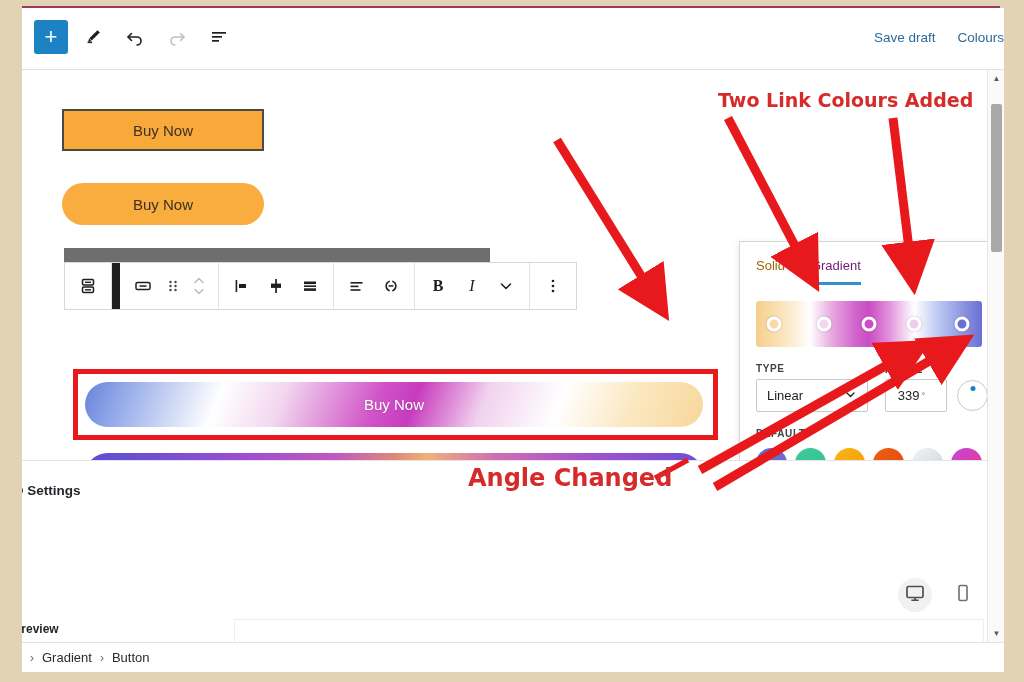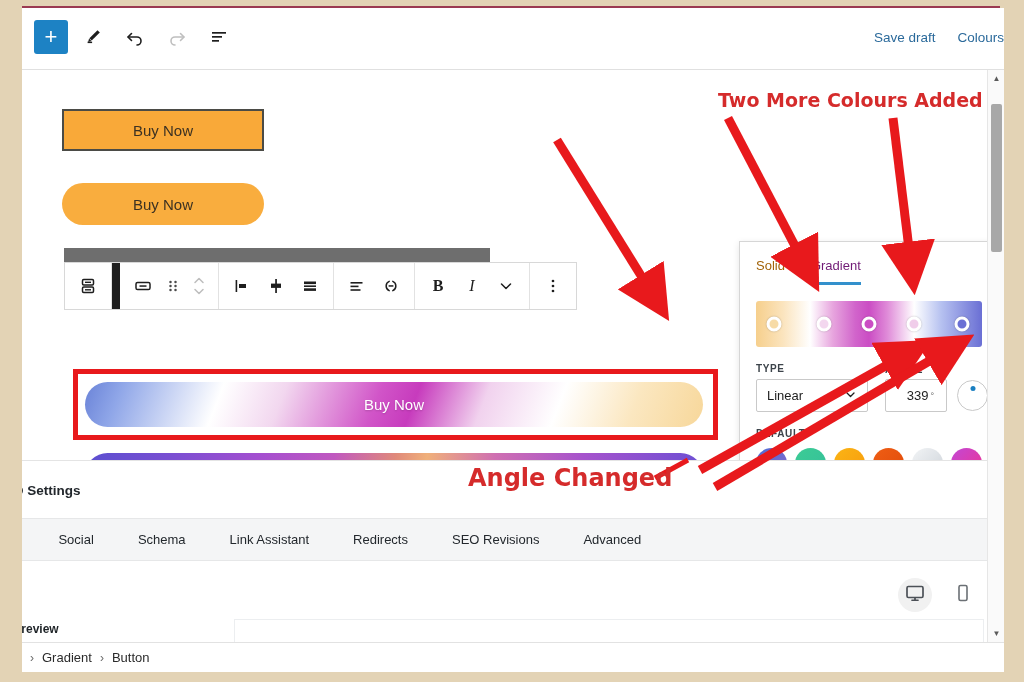--- a/index.html
+++ b/index.html
@@ -190,21 +190,21 @@
     display: flex; align-items: center; justify-content: space-between;
     padding: 0 10px;
     font-size: 13px; color: #1e1e1e;
   }
   .gp-angle-wrap { margin-left: 17px; display: flex; align-items: flex-end; }
   .gp-angle-input {
     margin-top: 4px;
     width: 62px; height: 33px;
     border: 1px solid #c9c9c9; border-radius: 2px;
     display: flex; align-items: center; justify-content: flex-end;
-    padding-right: 12px; gap: 2px;
+    padding-right: 21px; gap: 2px;
     font-size: 13px; color: #1e1e1e;
   }
   .deg { font-size: 9px; color: #666; }
   .gp-dial {
     margin-left: 10px; margin-bottom: 1px;
     width: 31px; height: 31px; border-radius: 50%;
     border: 1px solid #c9c9c9;
     position: relative;
   }
   .gp-dial .dot {
@@ -588,29 +588,20 @@
           <div class="sw" style="background:linear-gradient(135deg,#e2f1ec 0%,#9fd3cd 100%)"></div>
           <div class="sw" style="background:linear-gradient(135deg,#c9f07a 0%,#8fdb4a 100%)"></div>
           <div class="sw" style="background:linear-gradient(135deg,#1c3fbf 0%,#0a1f9e 100%)"></div>
         </div>
       </div>
     </div>
 
     <div class="seo-sec">
       <div class="seo-title">EO Settings</div>
 
-      <div class="seo-tabs">
-        <div class="seo-tab">ral</div>
-        <div class="seo-tab">Social</div>
-        <div class="seo-tab">Schema</div>
-        <div class="seo-tab">Link Assistant</div>
-        <div class="seo-tab">Redirects</div>
-        <div class="seo-tab">SEO Revisions</div>
-        <div class="seo-tab">Advanced</div>
-      </div>
 
       <div class="seo-body">
         <div class="device-icons">
           <div class="dev-btn active">
             <span>
               <svg width="22" height="22" viewBox="0 0 22 22">
                 <rect x="3" y="4.5" width="16" height="11" rx="1.4" fill="none" stroke="#4c5157" stroke-width="1.7"></rect>
                 <rect x="10.1" y="15.5" width="1.8" height="2.6" fill="#4c5157"></rect>
                 <rect x="7.2" y="17.4" width="7.6" height="1.5" rx=".6" fill="#4c5157"></rect>
               </svg>
@@ -658,17 +649,17 @@
     <path d="M557,140 L653,295" stroke="#e8191c" stroke-width="9" fill="none" marker-end="url(#ah)"></path>
 
     <path d="M700,470 L905,355" stroke="#e8191c" stroke-width="9" fill="none" marker-end="url(#ah)"></path>
 
     <path d="M715,487 L948,350" stroke="#e8191c" stroke-width="9" fill="none" marker-end="url(#ah)"></path>
 
     <path d="M655,478 L688,460" stroke="#e8191c" stroke-width="5" fill="none"></path>
   </svg>
 
   <div class="anno-layer">
-    <div class="anno-text anno-two">Two More Colours Added</div>
+    <div class="anno-text anno-two">Two Link Colours Added</div>
     <div class="anno-text anno-angle">Angle Changed</div>
   </div>
 
 </div>
 
 </body></html>

